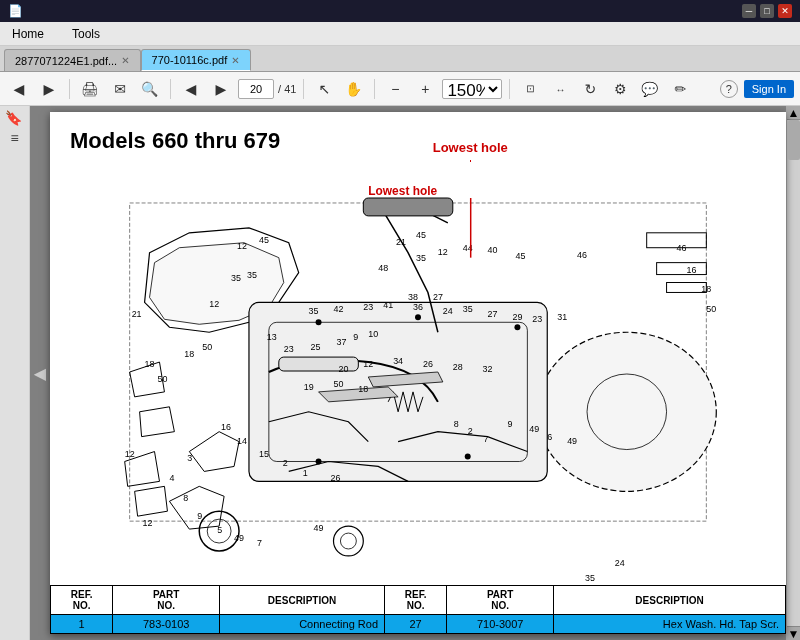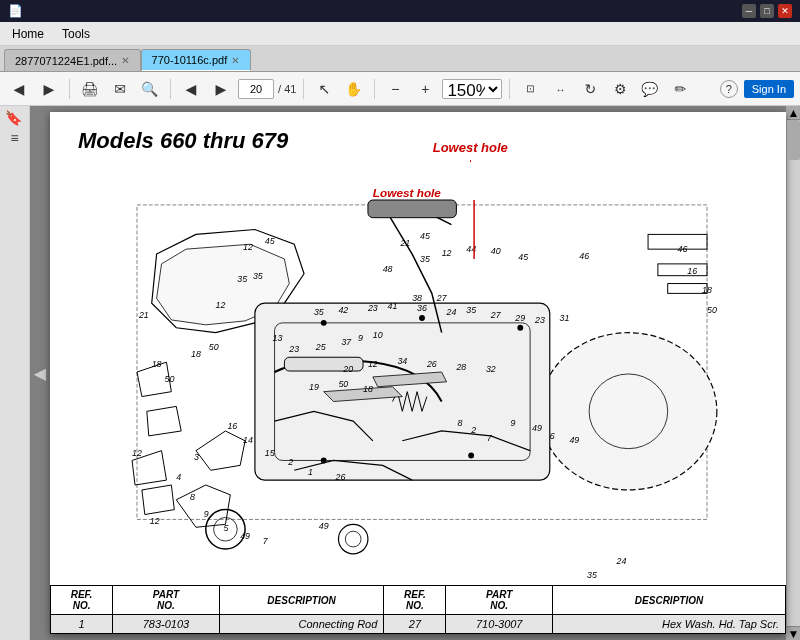--- a/index.html
+++ b/index.html
@@ -29,21 +29,21 @@
     .title-bar-btn.min { background: #555; }
 
     
     .menu-bar {
       background: #e8e8e8;
       height: 24px;
       display: flex;
       align-items: center;
       padding: 0 4px;
       border-bottom: 1px solid #ccc;
-      gap: 2px;
+      gap: 12px;
     }
     .menu-item {
       padding: 2px 8px;
       cursor: pointer;
       border-radius: 2px;
       font-size: 12px;
     }
 
     
     .tab-bar {
@@ -141,25 +141,24 @@
       flex: 1;
       background: #fff;
       margin: 6px 0;
       overflow: hidden;
       position: relative;
       box-shadow: 0 2px 8px rgba(0,0,0,0.5);
     }
 
     
     .page-content {
-      padding: 16px 20px 12px 28px;
+      padding: 16px 20px 12px 20px;
       height: 100%;
       overflow: hidden;
       position: relative;
-      font-style: italic;
     }
 
     .page-title {
       font-size: 22px;
       font-weight: bold;
       color: #000;
       margin-bottom: 8px;
     }
 
     
@@ -188,21 +187,21 @@
       background: #fff;
       overflow: hidden;
     }
 
     
     .parts-table-container {
       position: absolute;
       bottom: 0;
       left: 0;
       right: 0;
-      background: #e5e5e5;
+      background: #0ea5e9;
     }
     .parts-table {
       width: 100%;
       border-collapse: collapse;
       font-size: 11px;
     }
     .parts-table th, .parts-table td {
       border: 1px solid #000;
       padding: 3px 6px;
       text-align: left;

